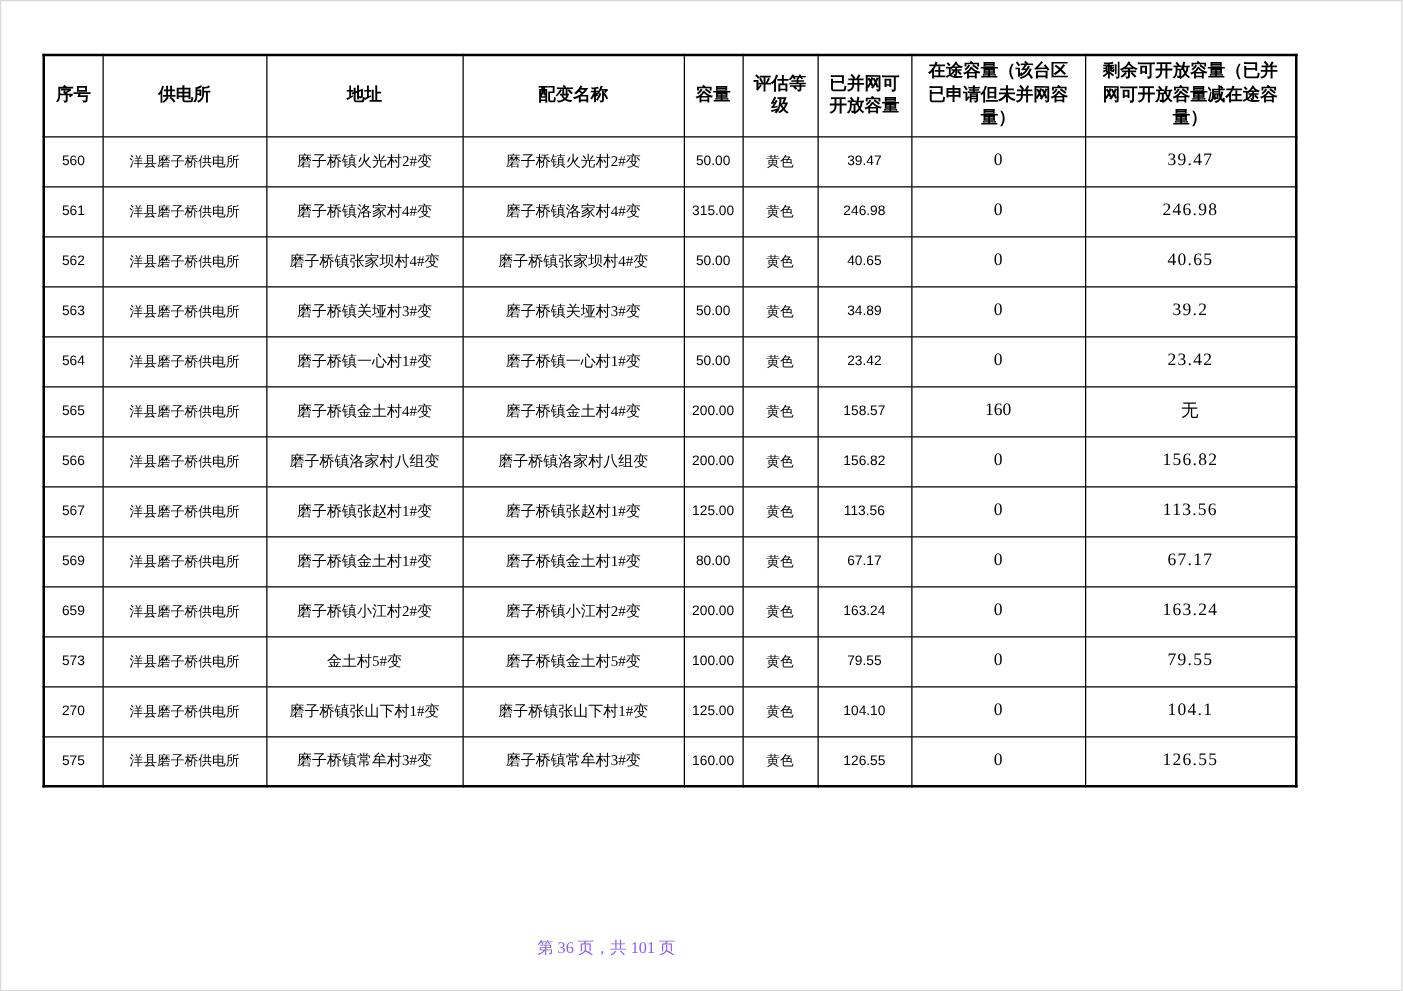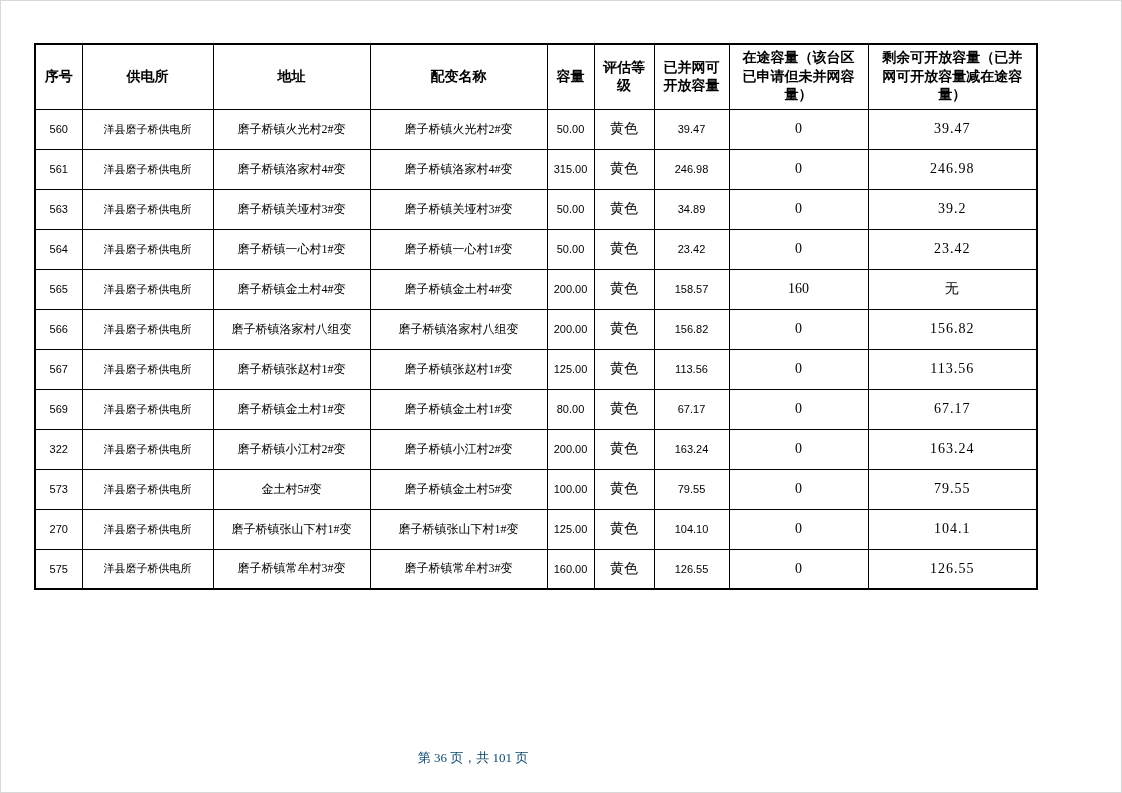--- a/index.html
+++ b/index.html
@@ -36,42 +36,42 @@
     font-size: 14px;
     line-height: 1.3;
     padding: 0 8px;
   }
   
   .c-index       { font-family: "Liberation Sans", sans-serif; font-size: 11px; }
   .c-station     { font-family: "Liberation Serif", serif;     font-size: 11px; }
   .c-address     { font-family: "Liberation Serif", serif;     font-size: 12px; }
   .c-transformer { font-family: "Liberation Serif", serif;     font-size: 12px; }
   .c-capacity    { font-family: "Liberation Sans", sans-serif; font-size: 11px; }
-  .c-grade       { font-family: "Liberation Serif", serif;     font-size: 14px; }
+  .c-grade       { font-family: "Liberation Serif", serif;     font-size: 11px; }
   .c-grid-open   { font-family: "Liberation Sans", sans-serif; font-size: 11px; }
   .c-in-transit  { font-family: "Liberation Serif", serif;     font-size: 14px; }
   .c-remaining   { font-family: "Liberation Serif", serif;     font-size: 14px; letter-spacing: 1px; }
   
   .cw0 { width: 47px; }
   .cw1 { width: 131px; }
   .cw2 { width: 157px; }
   .cw3 { width: 177px; }
   .cw4 { width: 47px; }
   .cw5 { width: 60px; }
   .cw6 { width: 75px; }
   .cw7 { width: 139px; }
   .cw8 { width: 169px; }
   .page-footer {
     position: absolute;
-    left: 0; top: 748px;
+    left: 12px; top: 748px;
     width: 944px;
     text-align: center;
     font-family: "Liberation Serif", serif;
     font-size: 13px;
-    color: #0c4a6e;
+    color: #8b5cf6;
   }
 </style>
 </head>
 <body>
 
 <table class="capacity-table">
   <colgroup>
       <col class="cw0">
       <col class="cw1">
       <col class="cw2">
@@ -112,20 +112,31 @@
         <td class="c-station">洋县磨子桥供电所</td>
         <td class="c-address">磨子桥镇洛家村4#变</td>
         <td class="c-transformer">磨子桥镇洛家村4#变</td>
         <td class="c-capacity">315.00</td>
         <td class="c-grade">黄色</td>
         <td class="c-grid-open">246.98</td>
         <td class="c-in-transit">0</td>
         <td class="c-remaining">246.98</td>
       </tr>
       <tr>
+        <td class="c-index">562</td>
+        <td class="c-station">洋县磨子桥供电所</td>
+        <td class="c-address">磨子桥镇张家坝村4#变</td>
+        <td class="c-transformer">磨子桥镇张家坝村4#变</td>
+        <td class="c-capacity">50.00</td>
+        <td class="c-grade">黄色</td>
+        <td class="c-grid-open">40.65</td>
+        <td class="c-in-transit">0</td>
+        <td class="c-remaining">40.65</td>
+      </tr>
+      <tr>
         <td class="c-index">563</td>
         <td class="c-station">洋县磨子桥供电所</td>
         <td class="c-address">磨子桥镇关垭村3#变</td>
         <td class="c-transformer">磨子桥镇关垭村3#变</td>
         <td class="c-capacity">50.00</td>
         <td class="c-grade">黄色</td>
         <td class="c-grid-open">34.89</td>
         <td class="c-in-transit">0</td>
         <td class="c-remaining">39.2</td>
       </tr>
@@ -178,21 +189,21 @@
         <td class="c-station">洋县磨子桥供电所</td>
         <td class="c-address">磨子桥镇金土村1#变</td>
         <td class="c-transformer">磨子桥镇金土村1#变</td>
         <td class="c-capacity">80.00</td>
         <td class="c-grade">黄色</td>
         <td class="c-grid-open">67.17</td>
         <td class="c-in-transit">0</td>
         <td class="c-remaining">67.17</td>
       </tr>
       <tr>
-        <td class="c-index">322</td>
+        <td class="c-index">659</td>
         <td class="c-station">洋县磨子桥供电所</td>
         <td class="c-address">磨子桥镇小江村2#变</td>
         <td class="c-transformer">磨子桥镇小江村2#变</td>
         <td class="c-capacity">200.00</td>
         <td class="c-grade">黄色</td>
         <td class="c-grid-open">163.24</td>
         <td class="c-in-transit">0</td>
         <td class="c-remaining">163.24</td>
       </tr>
       <tr>

